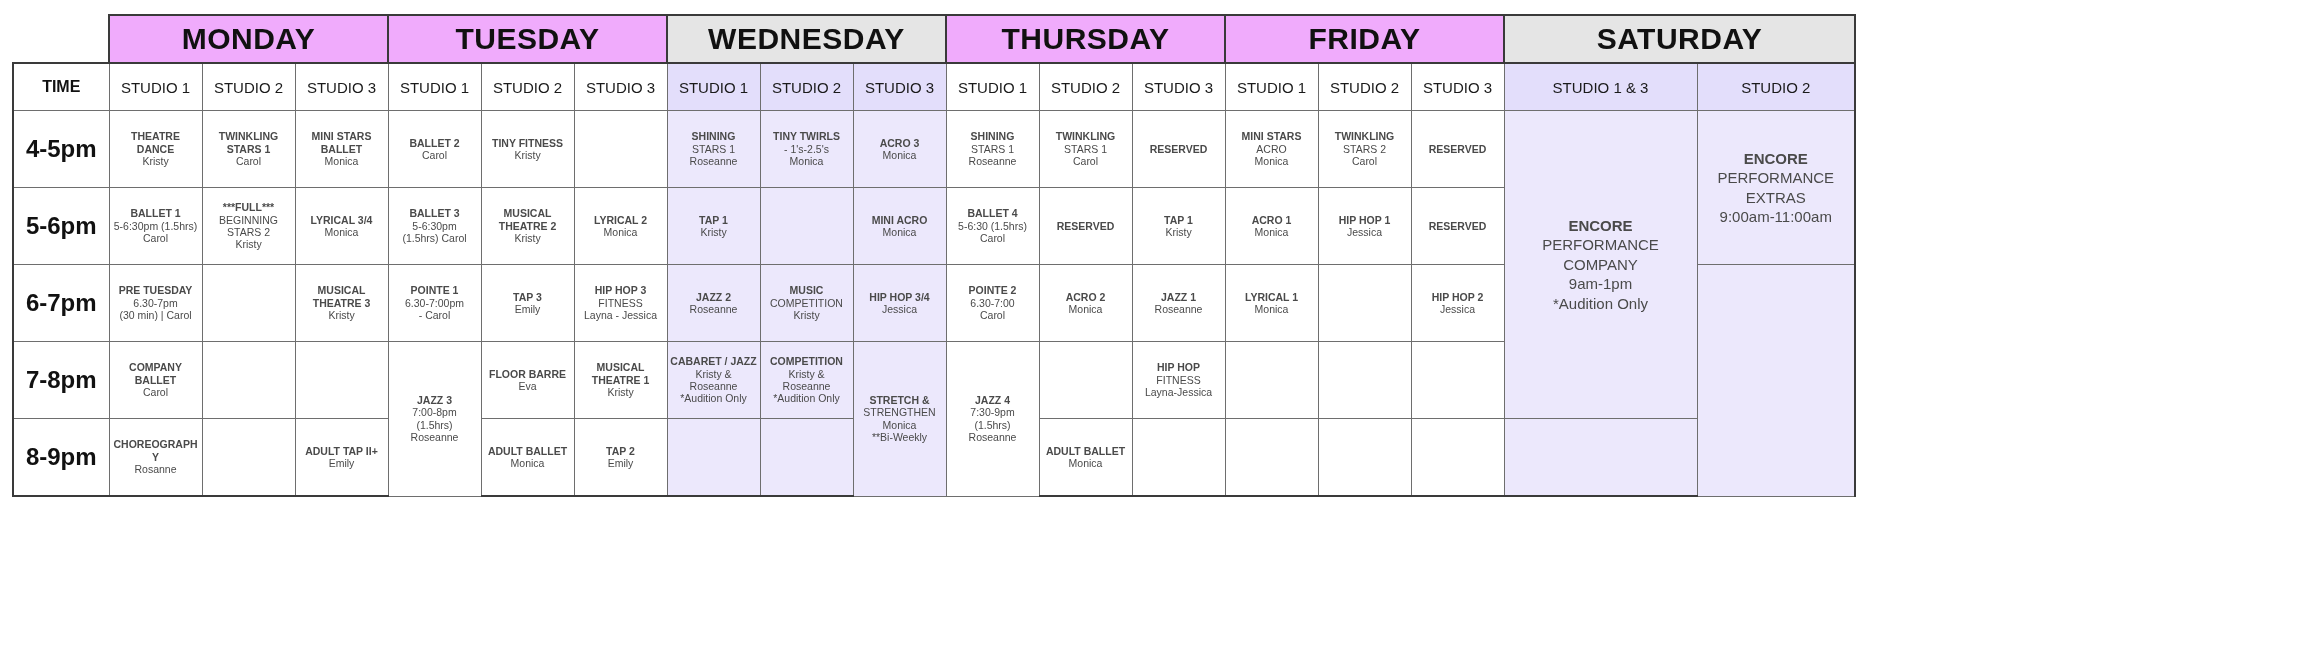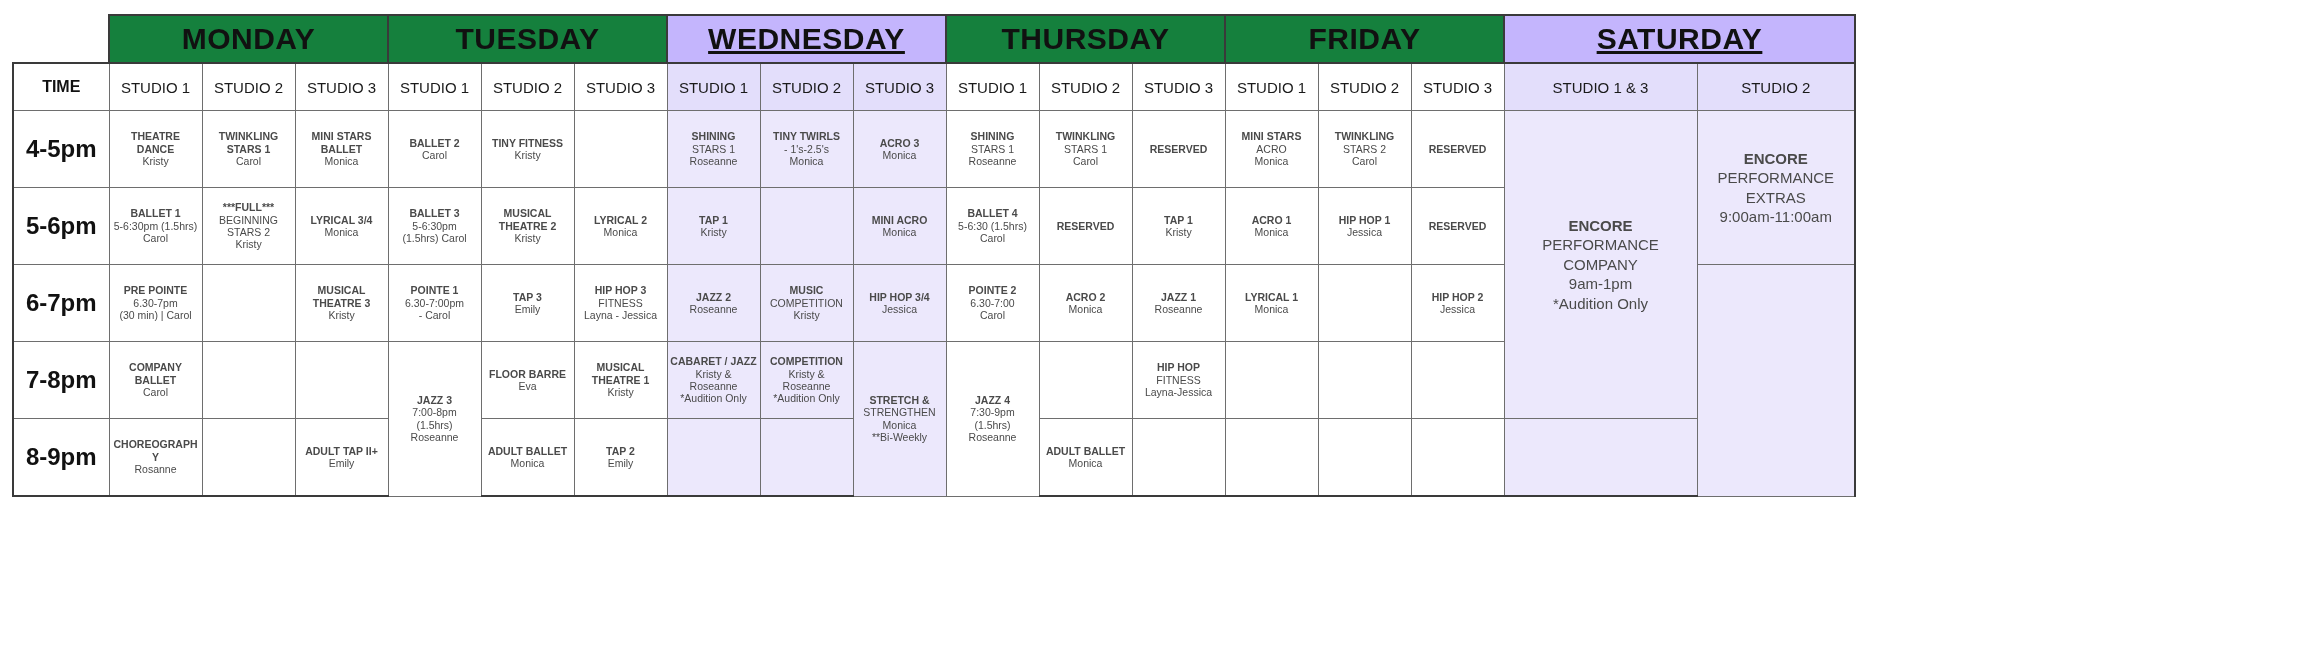--- a/index.html
+++ b/index.html
@@ -4,22 +4,22 @@
 <style>
   html,body{margin:0;padding:0;background:#ffffff;}
   body{font-family:"Liberation Sans",sans-serif;width:2321px;height:650px;overflow:hidden;}
   #wrap{position:relative;width:2321px;height:650px;background:#fff;}
 
   table{border-collapse:collapse;table-layout:fixed;position:absolute;left:12px;top:14px;}
   td,th{border:1px solid #6e6e6e;padding:0;vertical-align:middle;text-align:center;background:#fff;}
 
   
   .dayhdr{height:46px;font-size:30px;font-weight:bold;letter-spacing:.5px;color:#111;
-          background:#15803d;border:2px solid #3a3a3a;}
-  .dayhdr.accent{background:#c4b5fd;text-decoration:underline;}
+          background:#f0abfc;border:2px solid #3a3a3a;}
+  .dayhdr.accent{background:#e5e5e5;}
   .spacer{border:none;background:#fff;}
 
   
   .subhdr{height:46px;font-size:15px;font-weight:normal;color:#1a1a1a;background:#fff;
           border:1px solid #6e6e6e;}
   .subhdr.sh-accent{background:#e3defb;}
   .timehdr{height:46px;font-size:16px;font-weight:bold;color:#111;}
 
   
   tr.body-row td{height:70px;}
@@ -257,21 +257,21 @@
           </td>
     <td class="cell">
             <span class="l">RESERVED</span>
           </td>
   </tr>
 
   <tr class="body-row">
     <td class="timecell leftedge">6-7pm</td>
 
     <td class="cell">
-            <span class="l">PRE POINTE</span>
+            <span class="l">PRE TUESDAY</span>
             <span class="l t">6.30-7pm</span>
             <span class="l t">(30 min) | Carol</span>
           </td>
     <td class="cell"></td>
     <td class="cell">
             <span class="l">MUSICAL THEATRE 3</span>
             <span class="l t">Kristy</span>
           </td>
 
     <td class="cell">

